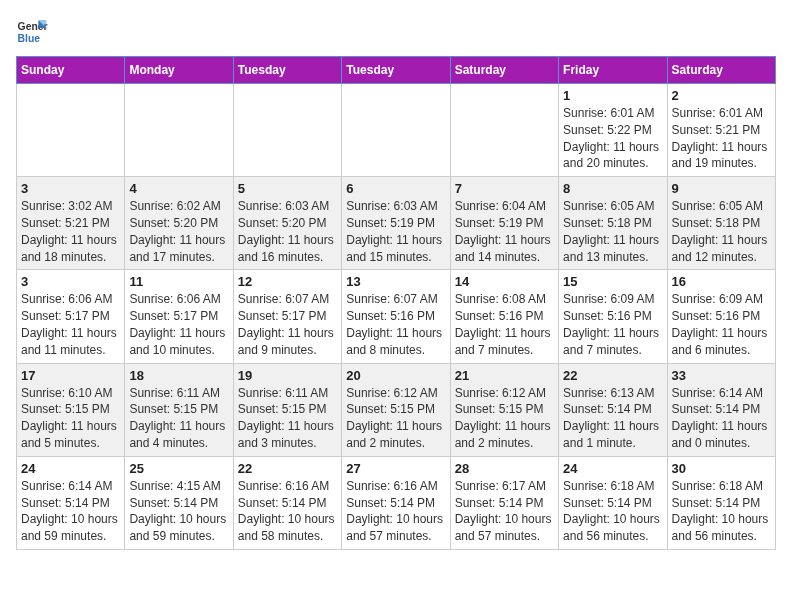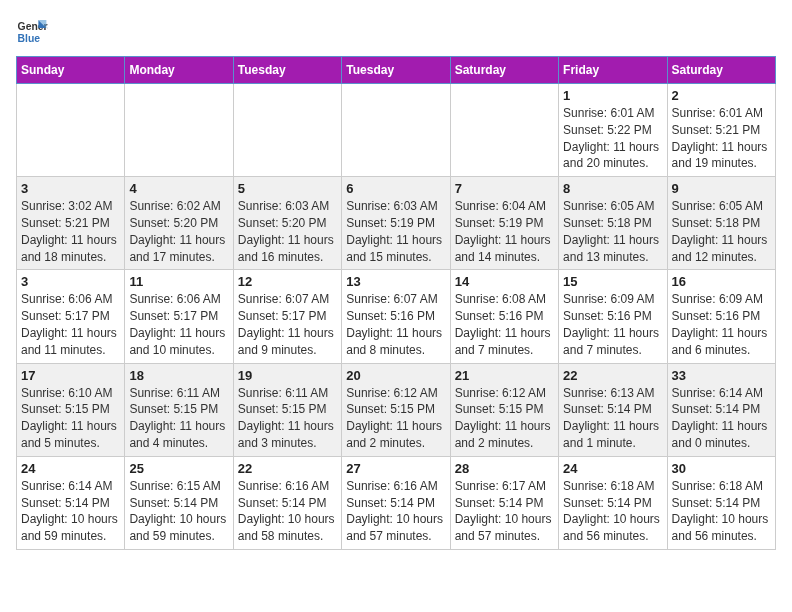--- a/index.html
+++ b/index.html
@@ -262,21 +262,21 @@
       </tr>
       <tr class="odd-row">
         <td>
           <div class="day-number">24</div>
           <div class="day-info">Sunrise: 6:14 AM
 Sunset: 5:14 PM
 Daylight: 10 hours and 59 minutes.</div>
         </td>
         <td>
           <div class="day-number">25</div>
-          <div class="day-info">Sunrise: 6:15 AM
+          <div class="day-info">Sunrise: 4:15 AM
 Sunset: 5:14 PM
 Daylight: 10 hours and 59 minutes.</div>
         </td>
         <td>
           <div class="day-number">22</div>
           <div class="day-info">Sunrise: 6:16 AM
 Sunset: 5:14 PM
 Daylight: 10 hours and 58 minutes.</div>
         </td>
         <td>

